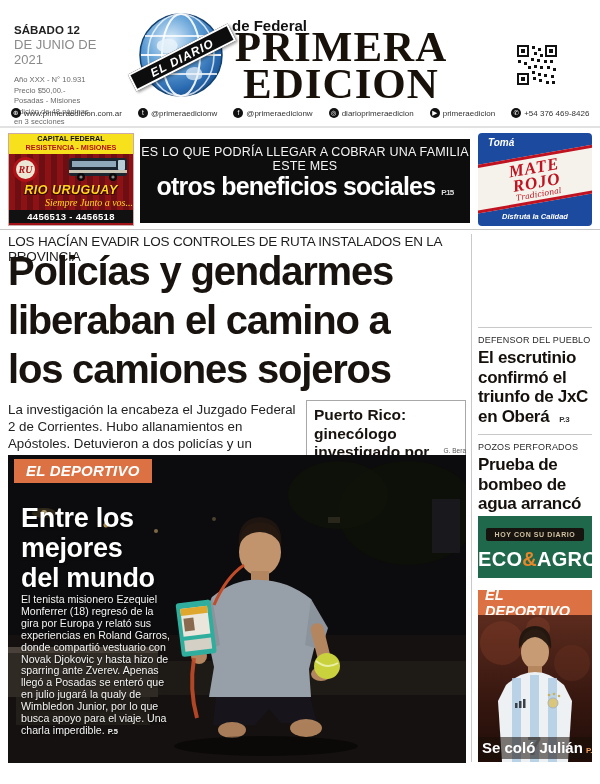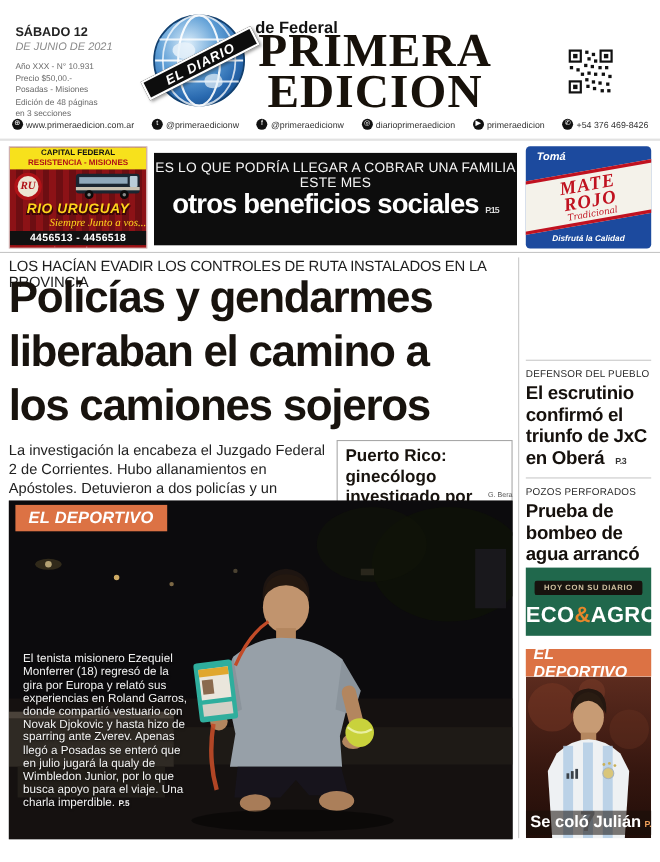--- a/index.html
+++ b/index.html
@@ -2,21 +2,21 @@
 <html><head>
 <meta charset="utf-8">
 <style>
   * { box-sizing: border-box; margin: 0; padding: 0; }
   body { margin:0; background:#999; font-family:"Liberation Sans",sans-serif; }
   .page { position:relative; width:600px; height:784px; background:#fff; margin:0 auto; overflow:hidden; color:#1a1a1a; }
 
   
   .mast-info { position:absolute; left:14px; top:24px; width:112px; }
   .mast-day { font-weight:bold; font-size:11.5px; color:#222; }
-  .mast-dateline { font-size:10px; color:#8a8a8a; margin-top:1px;font-style:italic; }
+  .mast-dateline { font-size:13px; color:#8a8a8a; margin-top:1px; }
   .mast-small { margin-top:8px; font-size:7.6px; line-height:10.5px; color:#6a6a6a; }
   .globe-wrap { position:absolute; left:138px; top:12px; width:86px; height:86px; }
   .globe-banner { position:absolute; left:126px; top:48px; width:112px; height:19px; background:#0d0d0d; border:2px solid #fff; transform:rotate(-27deg); display:flex; align-items:center; justify-content:center; box-shadow:1px 2px 3px rgba(0,0,0,.4); }
   .globe-banner span { color:#fff; font-weight:bold; font-size:12px; letter-spacing:1px; font-style:italic; }
   .logo-region { position:absolute; left:232px; top:17px; font-weight:bold; font-size:15px; color:#111; }
   .logo-title { position:absolute; left:222px; top:28px; width:238px; text-align:center; font-family:"Liberation Serif",serif; font-weight:bold; color:#17110a; font-size:43px; line-height:37px; letter-spacing:1px; }
   .qr { position:absolute; left:516px; top:44px; width:42px; height:42px; }
   .social-bar { position:absolute; top:108px; left:0; right:0; display:flex; justify-content:center; align-items:center; gap:16px; font-size:8px; color:#333; }
   .social-item { display:flex; align-items:center; gap:3px; }
   .s-ic { width:10px; height:10px; border-radius:50%; background:#111; color:#fff; font-size:6.5px; display:inline-flex; align-items:center; justify-content:center; line-height:1; }
@@ -289,20 +289,23 @@
       <rect x="306" y="168" width="13" height="40" rx="6" fill="#b3865f" transform="rotate(-14 312 188)"></rect>
       <ellipse cx="313" cy="219" rx="10" ry="7" fill="#b3865f"></ellipse>
       <circle cx="319" cy="211" r="13" fill="#c9d23c"></circle>
       <path d="M308 206 q11 9 22 2" stroke="#e9efa2" stroke-width="2" fill="none"></path>
       <path d="M208 242 h94 l7 26 h-36 l-12 -14 -14 16 h-42z" fill="#17141c"></path>
       <ellipse cx="298" cy="273" rx="16" ry="9" fill="#b3865f" opacity=".95"></ellipse>
       <ellipse cx="224" cy="275" rx="14" ry="8" fill="#a87c58"></ellipse>
       <ellipse cx="258" cy="291" rx="92" ry="10" fill="#000" opacity=".45"></ellipse>
     </svg>
     <div class="tag"><span>EL DEPORTIVO</span></div>
+    <div class="feature-headline">Entre los
+mejores
+del mundo</div>
     <div class="feature-body"><span>El tenista misionero Ezequiel Monferrer (18) regresó de la gira por Europa y relató sus experiencias en Roland Garros, donde compartió vestuario con Novak Djokovic y hasta hizo de sparring ante Zverev. Apenas llegó a Posadas se enteró que en julio jugará la qualy de Wimbledon Junior, por lo que busca apoyo para el viaje. Una charla imperdible.</span><span class="feature-page">P.5</span></div>
   </div>
 
   <div class="vdiv"></div>
 
   <div class="sdiv" style="top:327px"></div>
 
   <div class="side" style="top:335px">
     <div class="story-kicker">DEFENSOR DEL PUEBLO</div>
     <div class="story-headline"><span>El escrutinio confirmó el triunfo de JxC en Oberá</span><span class="story-page">P.3</span></div>

